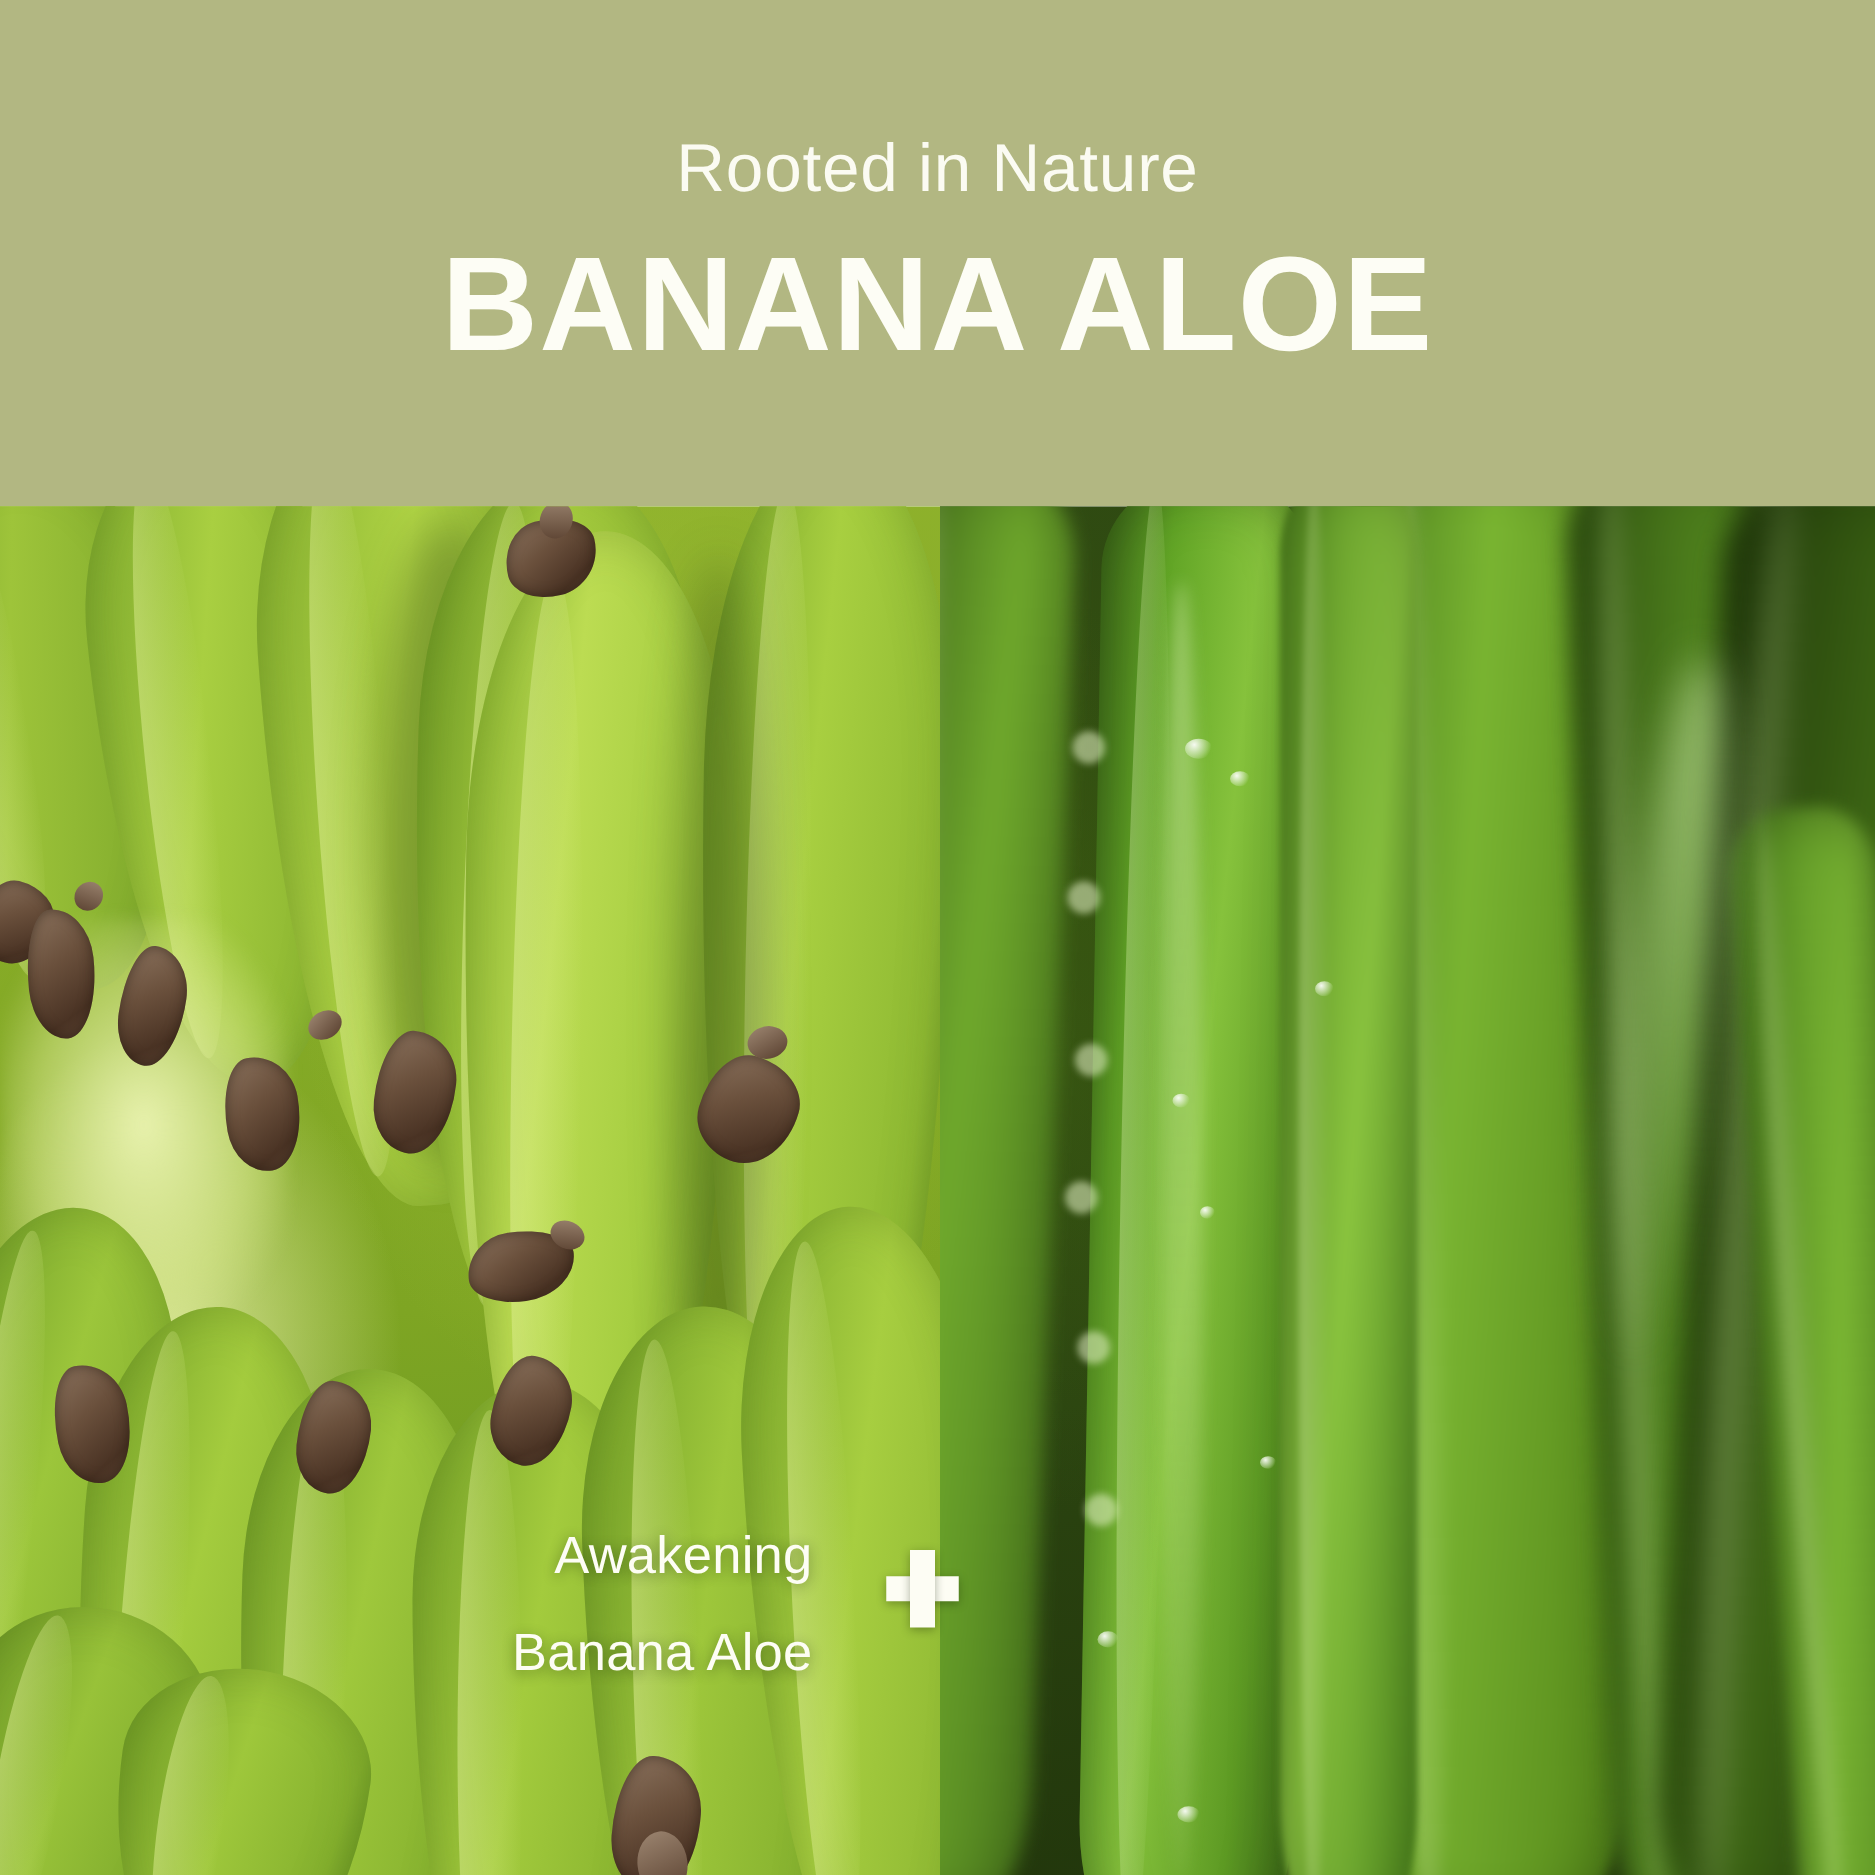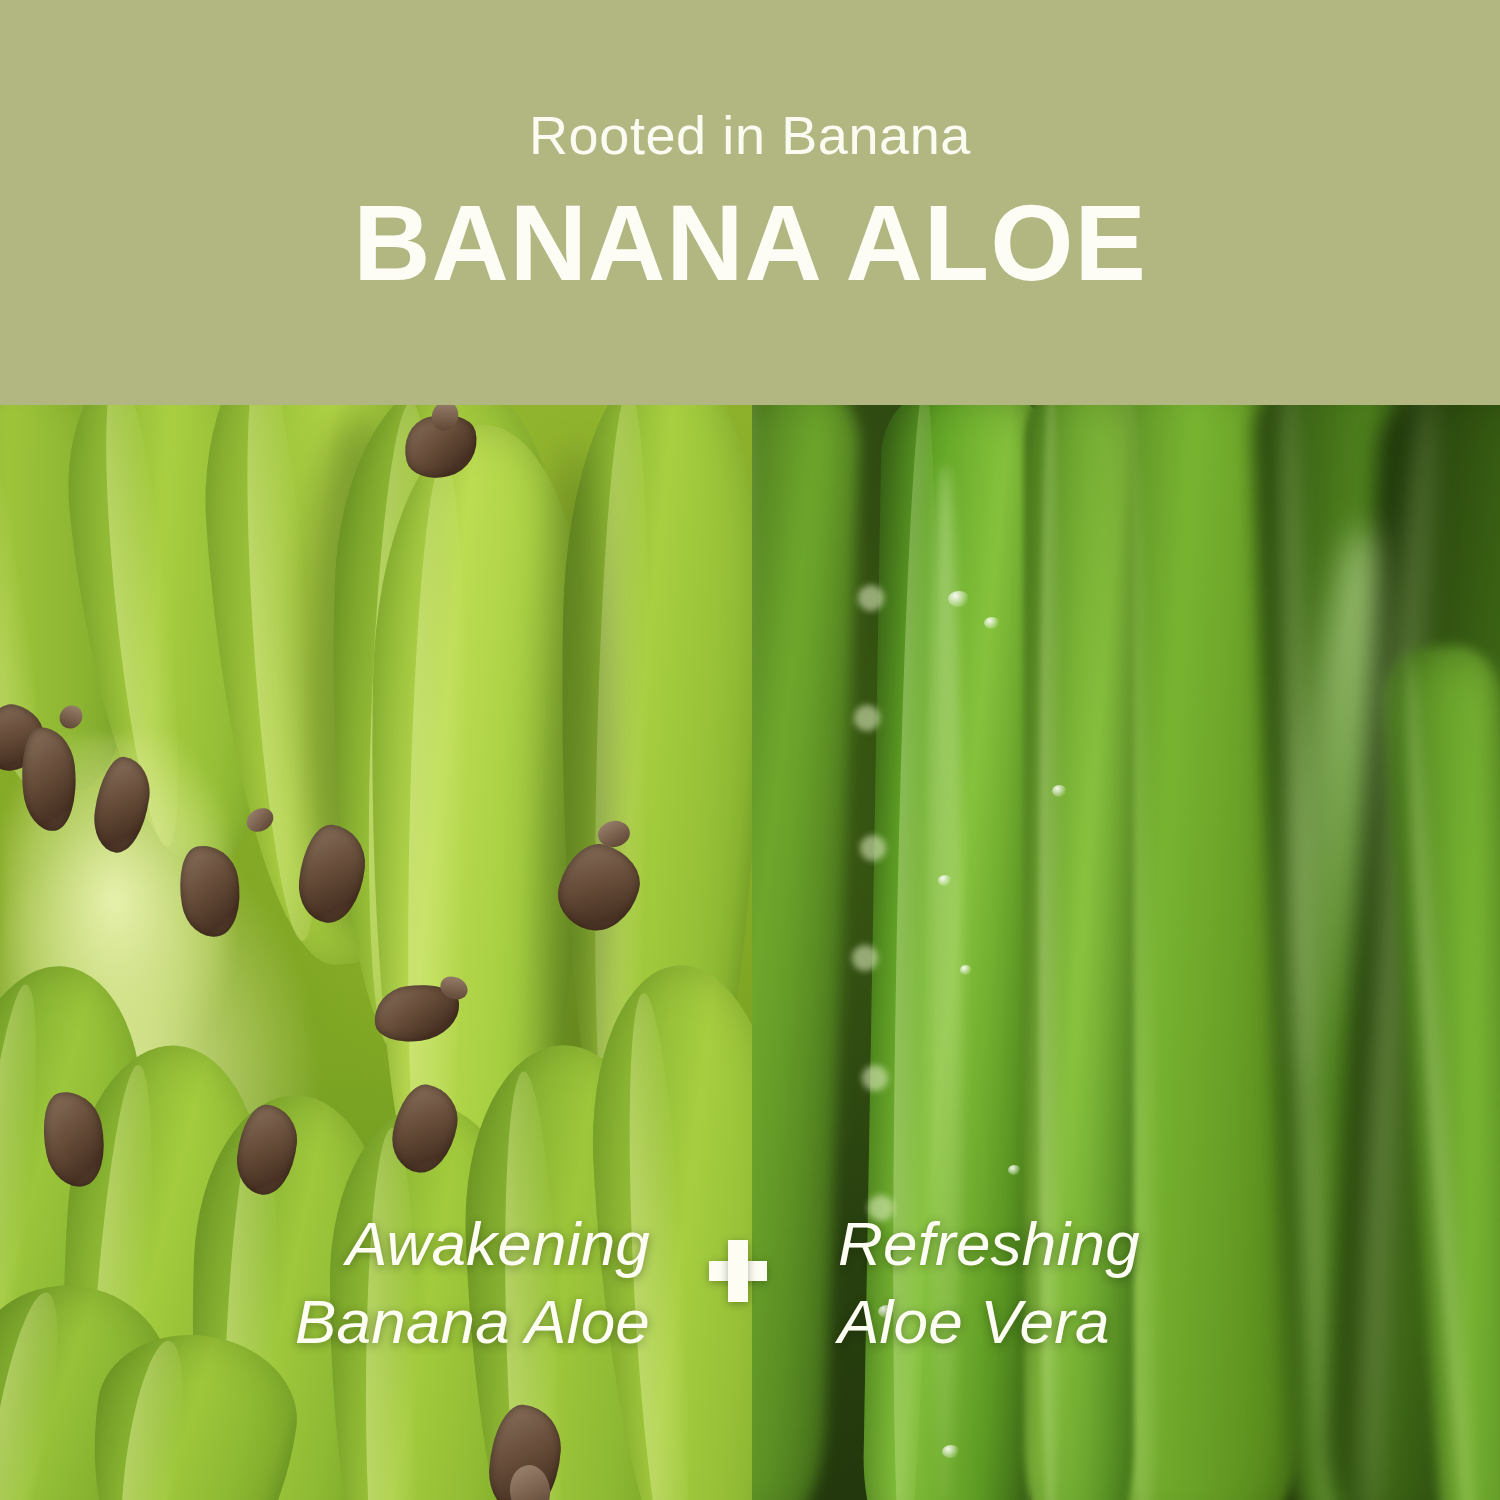--- a/index.html
+++ b/index.html
@@ -56,38 +56,38 @@
   .leaf::before{content:"";position:absolute;left:14%;top:0;width:22%;height:100%;
         background:linear-gradient(90deg,rgba(215,238,170,.38),rgba(200,230,150,0));
         border-radius:50%;}
   .serr{position:absolute;width:26px;height:26px;border-radius:50%;
         background:rgba(232,244,200,.55);filter:blur(3px);}
   .drop{position:absolute;border-radius:50%;
         background:radial-gradient(circle at 34% 30%, rgba(255,255,255,.92), rgba(220,240,200,.30) 58%, rgba(200,230,180,0) 75%);}
 
   
   .capts{position:absolute;left:0;top:1205px;width:1500px;height:190px;}
-  .cap{position:absolute;color:#fdfdf4;font-size:62px;font-weight:500;
+  .cap{position:absolute;color:#fdfdf4;font-size:42px;font-weight:500;
        line-height:78px;letter-spacing:.2px;
-       text-shadow:0 2px 10px rgba(20,35,5,.42);font-style:italic;}
+       text-shadow:0 2px 10px rgba(20,35,5,.42);}
   .cap-left{left:60px;width:590px;text-align:right;top:0;}
   .cap-right{left:838px;width:600px;text-align:left;top:0;}
   .plus{position:absolute;left:709px;top:1240px;width:58px;height:62px;}
   .plus i{position:absolute;background:#fdfdf4;display:block;
           box-shadow:0 2px 8px rgba(20,35,5,.35);}
   .plus .h{left:0;top:21px;width:58px;height:20px;}
   .plus .v{left:19px;top:0;width:20px;height:62px;}
 </style>
 </head>
 <body>
 
 <div class="poster">
 
   <div class="banner">
-    <div class="eyebrow">Rooted in Banana</div>
+    <div class="eyebrow">Rooted in Nature</div>
     <div class="headline">BANANA ALOE</div>
   </div>
 
   <div class="photos">
 
     <div class="pane pane-left">
       <div class="banana-bg"></div>
 
       <div class="ban" style="left:-70px;top:-40px;width:210px;height:430px;transform:rotate(-9deg);
                   background:linear-gradient(100deg,#6f9a27 0%,#9ec43a 40%,#84ae2e 78%,#5e8a20 100%);"></div>
@@ -197,24 +197,20 @@
       <div class="drop" style="left:126px;top:900px;width:17px;height:13px;"></div>
     </div>
   </div>
 
   <div class="capts">
     <div class="cap cap-left">
       <div>Awakening</div>
       <div>Banana Aloe</div>
     </div>
 
-    <div class="cap cap-right">
-      <div>Refreshing</div>
-      <div>Aloe Vera</div>
-    </div>
   </div>
 
   <div class="plus">
     <i class="h"></i>
     <i class="v"></i>
   </div>
 
 </div>
 
 </body></html>

